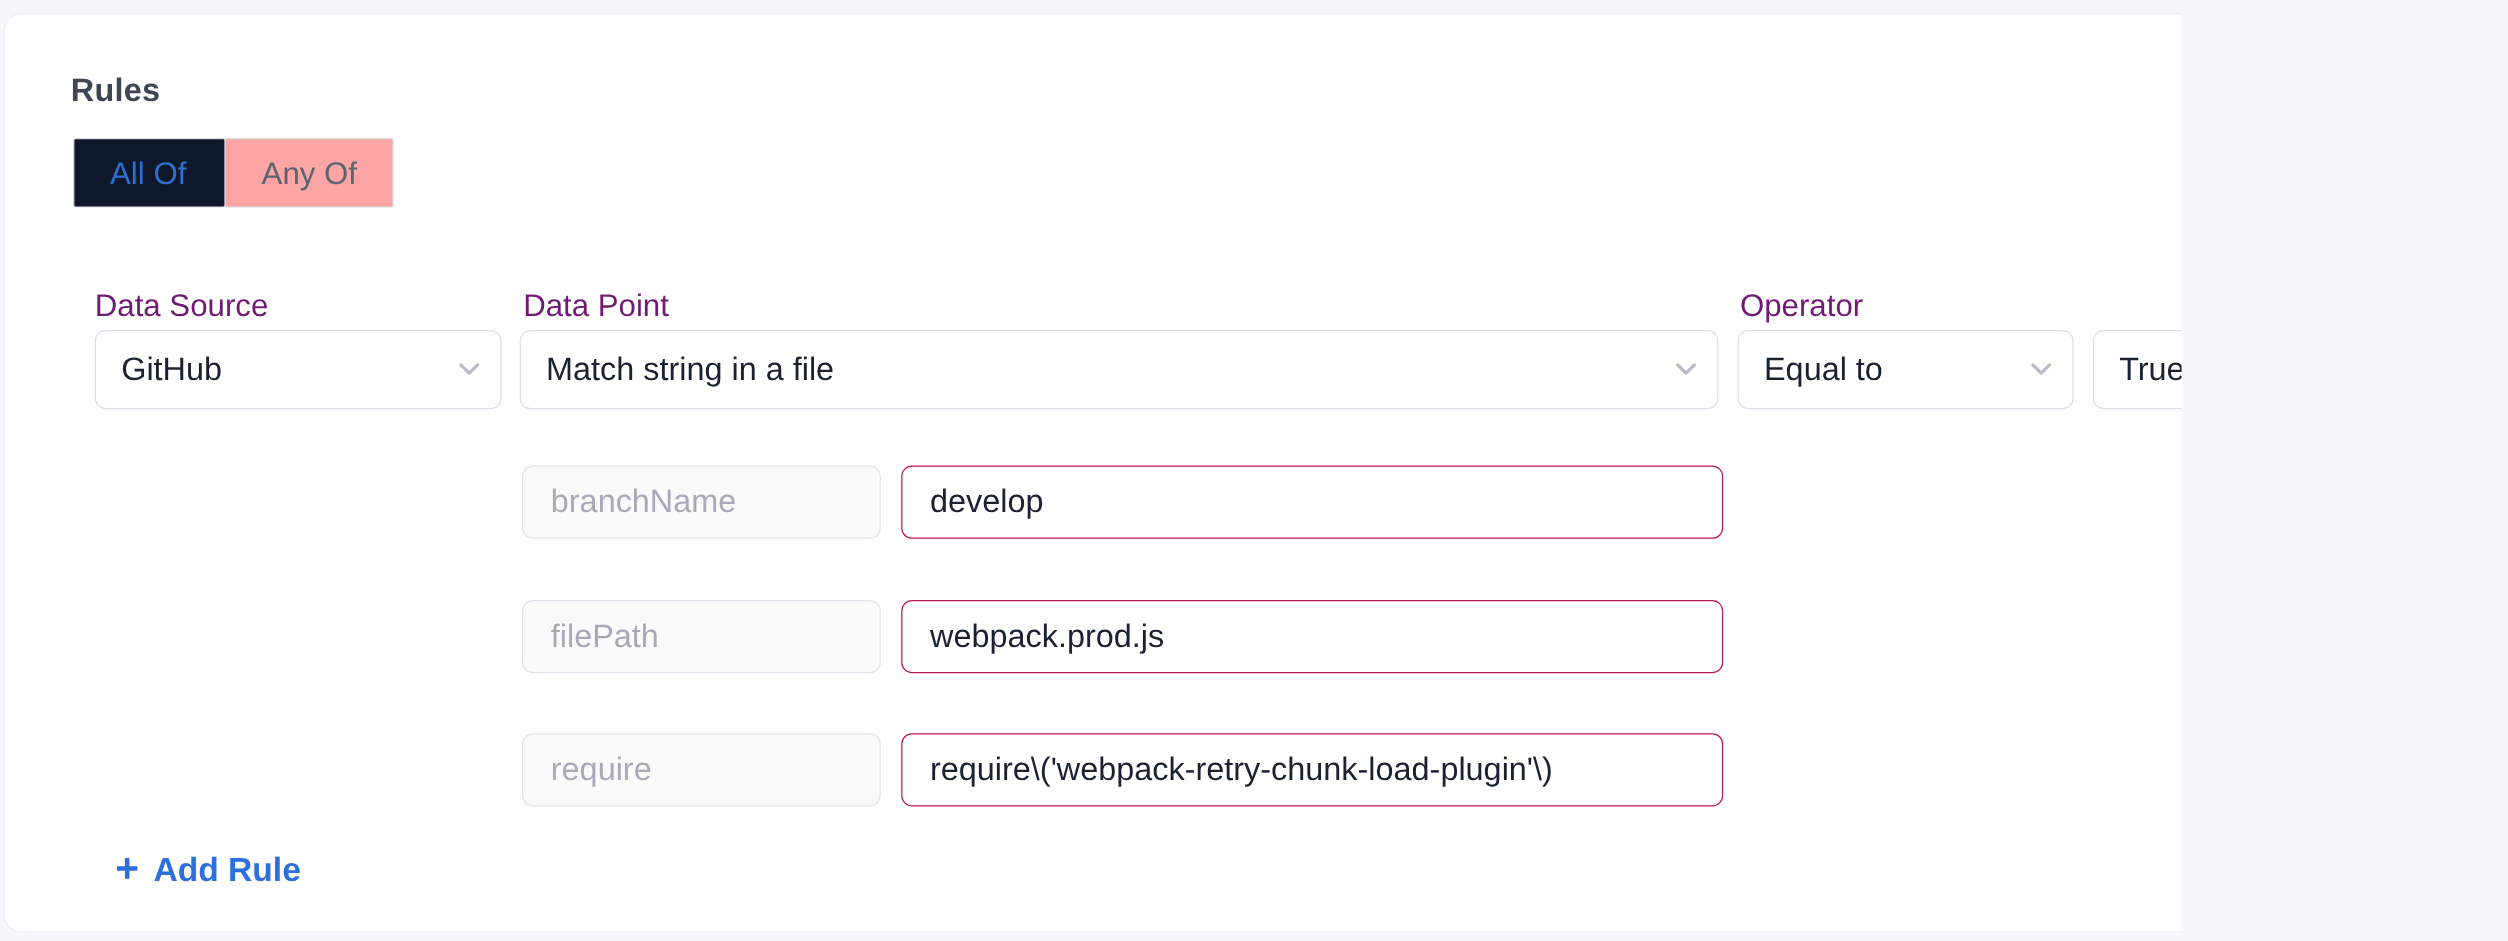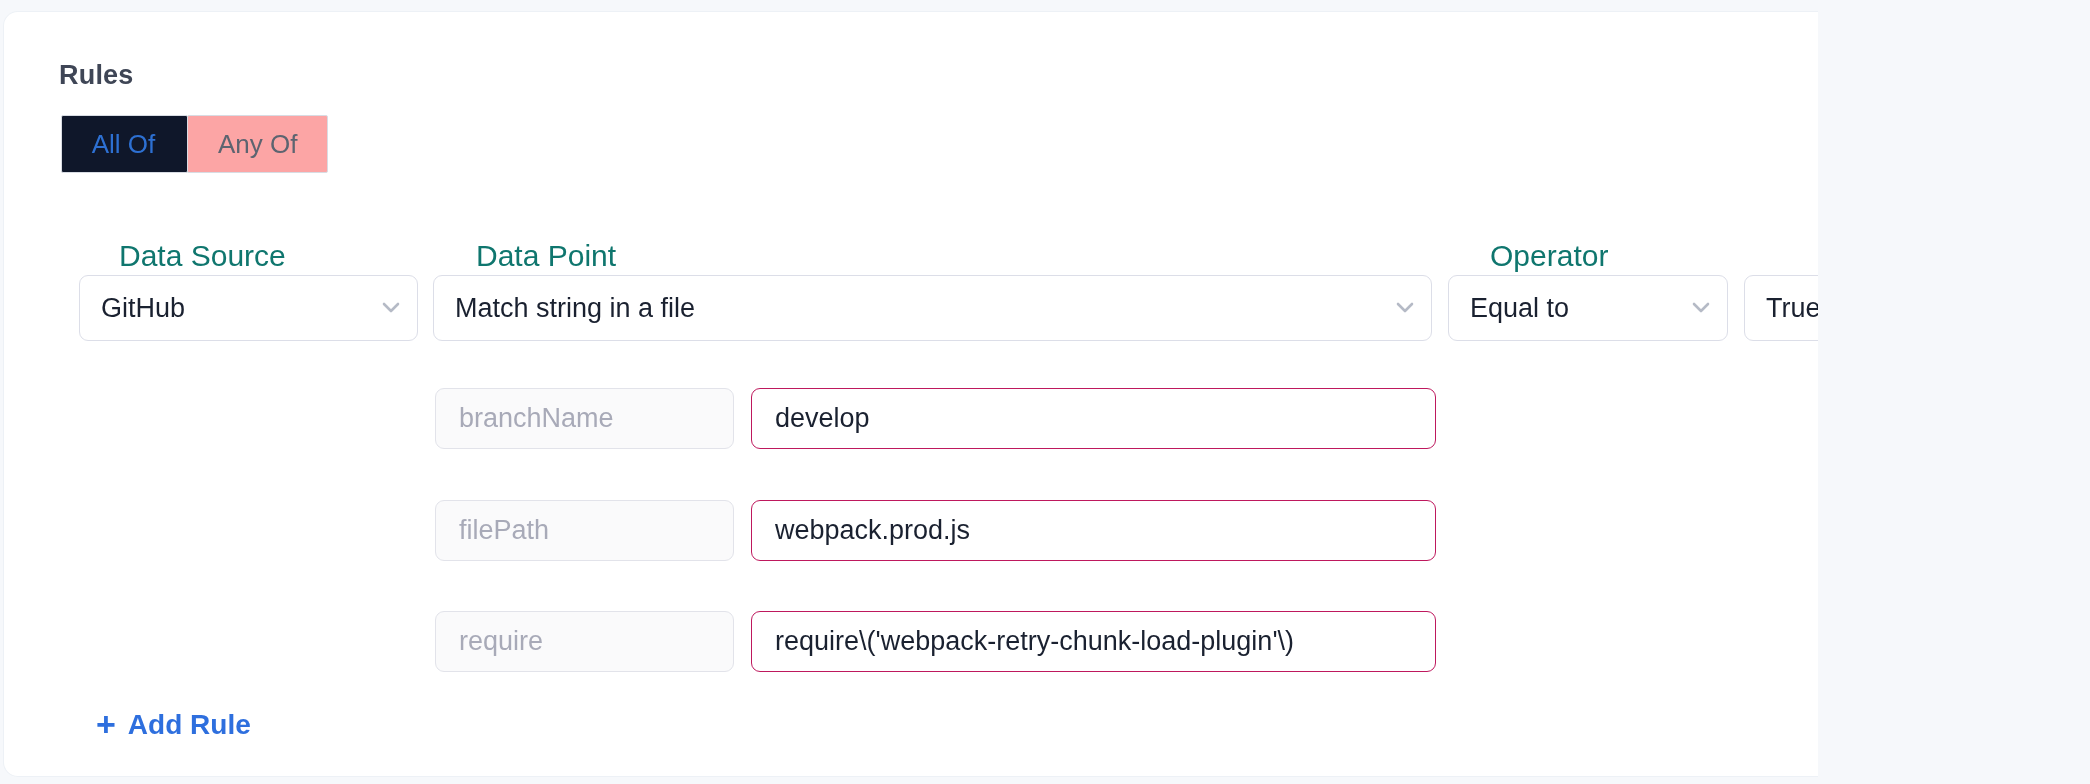--- a/index.html
+++ b/index.html
@@ -54,23 +54,22 @@
   .seg-btn.selected {
     background: #0f172a;
     color: #2d70d2;
     z-index: 1;
     padding-left: 28px;
   }
   
   .field-label {
     position: absolute;
     top: 227px;
-    font-size: 30px;
-    color: #0f766e;
-    margin-left: 40px;
+    font-size: 26px;
+    color: #701a75;
   }
   .lbl-ds { left: 75px; }
   .lbl-dp { left: 432px; text-align: right; }
   .lbl-op { left: 1446px; }
   
   .select {
     position: absolute;
     top: 263px;
     height: 66px;
     background: #ffffff;

